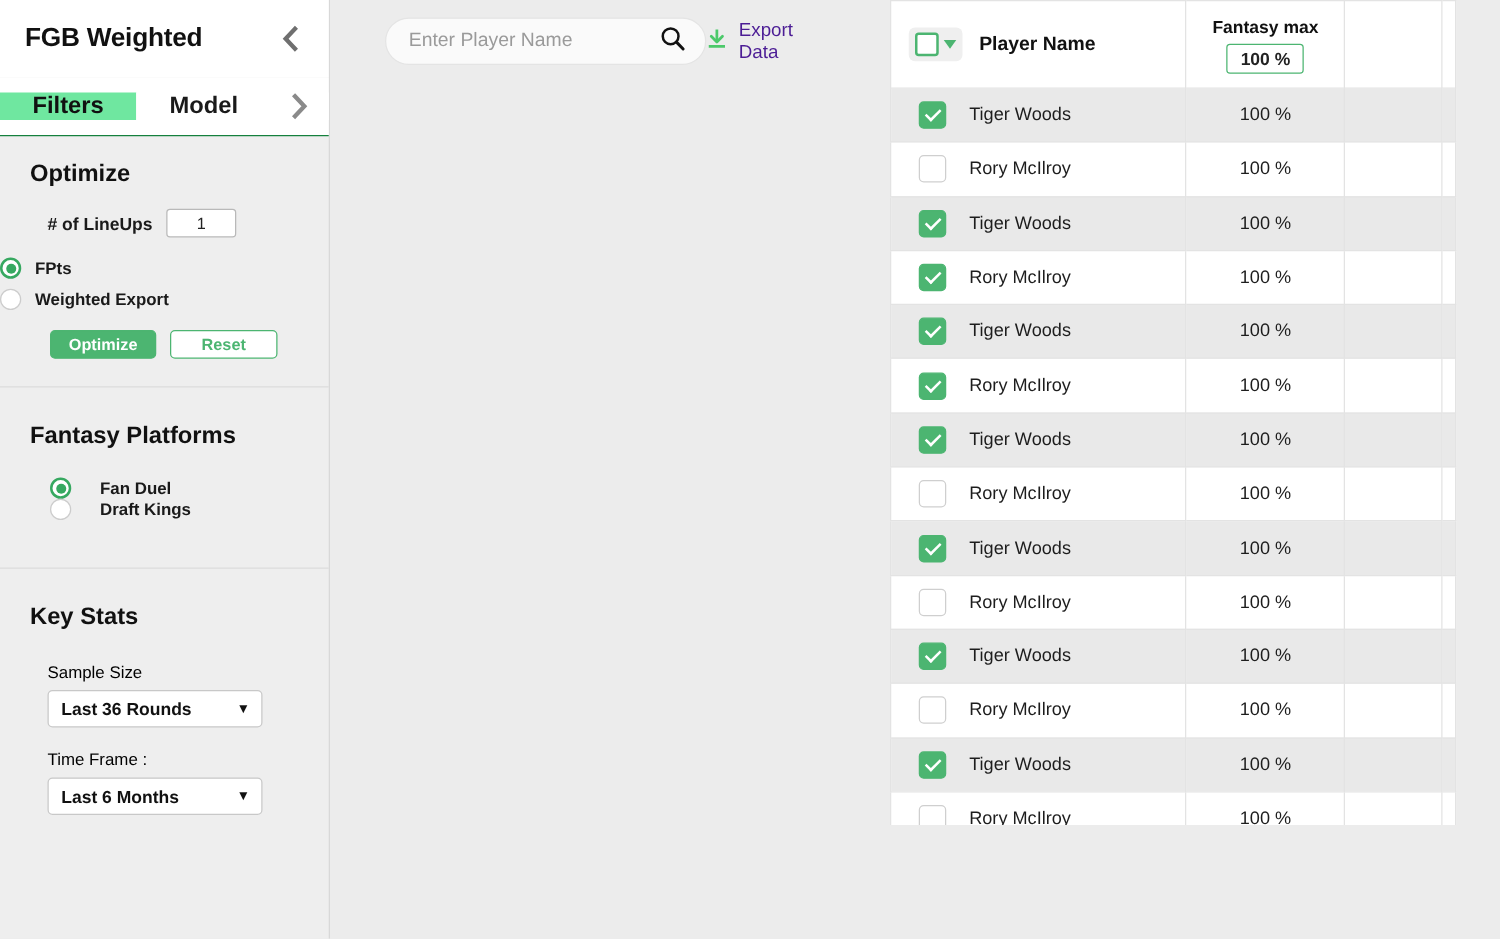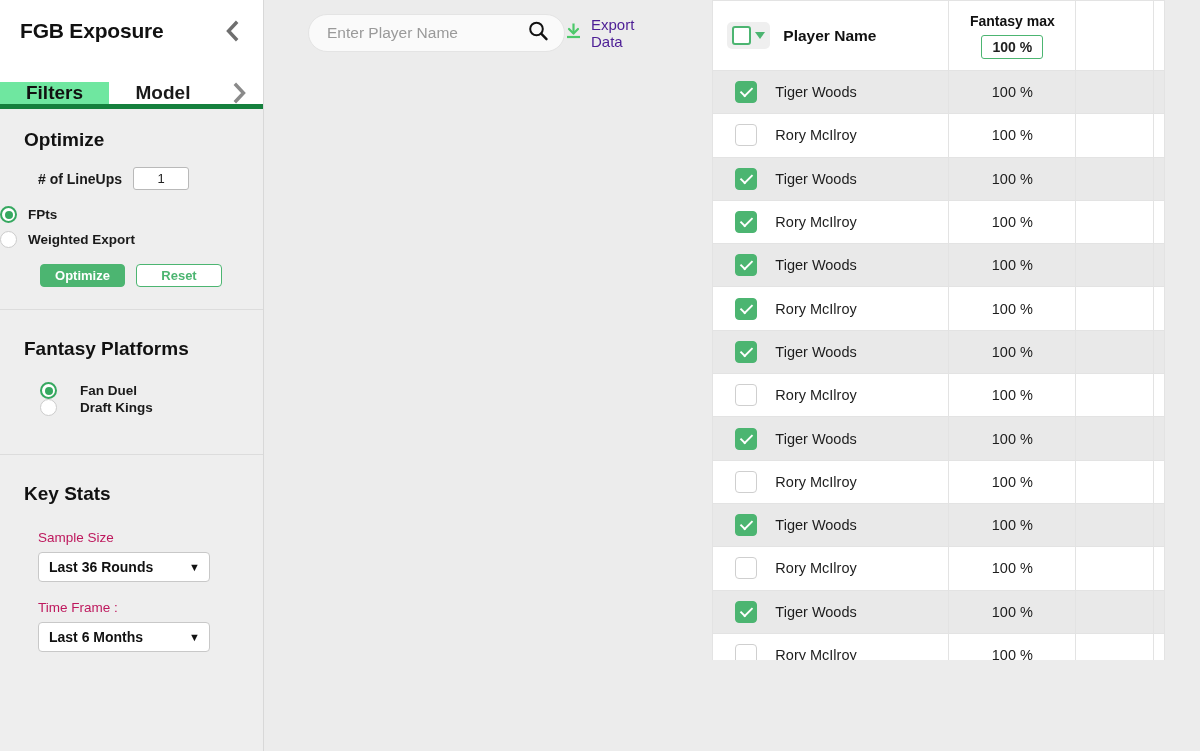--- a/index.html
+++ b/index.html
@@ -22,22 +22,22 @@
   .brand-bar {
     height: 62px; background: #ffffff;
     display: flex; align-items: center; justify-content: space-between;
     padding: 0 18px 0 20px;
     flex: 0 0 62px;
   }
   .brand-title { font-size: 21px; font-weight: bold; color: #111; letter-spacing: -0.2px; }
   .collapse-icon { display: flex; align-items: center; justify-content: center; cursor: pointer; width: 26px; height: 26px; }
 
   .tabs {
-    height: 47px; background: #ffffff; display: flex; align-items: flex-end;
-    border-bottom: 5px solid #15803d; flex: 0 0 47px;
+    height: 47px; background: #ffffff; display: flex; align-items: center;
+    border-bottom: 1px solid #15803d; flex: 0 0 47px;
   }
   .tab {
     display: flex; align-items: center; justify-content: center;
     font-size: 19px; font-weight: bold; cursor: pointer;
   }
   .tab-filters { width: 109px; background: #6FE7A0; color: #111; }
   .tab-model { width: 108px; color: #1a1a1a; background: #fff; }
   .tab-next { width: 46px; display: flex; align-items: center; justify-content: center; background: #fff; cursor: pointer; }
 
   .panel { padding: 18px 0 20px 0; border-bottom: 1px solid #dcdcdc; }
@@ -66,21 +66,21 @@
 
   .btn-row { display: flex; padding-left: 40px; margin-top: 16px; gap: 11px; }
   .btn {
     height: 23px; border-radius: 4px; font-size: 13px; font-weight: bold;
     display: inline-flex; align-items: center; justify-content: center;
     cursor: pointer; font-family: "Liberation Sans", sans-serif;
   }
   .btn-primary { background: #4CB571; color: #fff; border: 1px solid #4CB571; width: 85px; }
   .btn-secondary { background: #fff; color: #4CB571; border: 1px solid #4CB571; width: 86px; }
 
-  .sub-label { font-size: 13.5px; color: #be185d; padding-left: 38px; margin-bottom: 7px; }
+  .sub-label { font-size: 13.5px; color: #000000; padding-left: 38px; margin-bottom: 7px; }
   .select-wrap { padding-left: 38px; margin-bottom: 18px; }
   .select-box {
     width: 172px; height: 30px; background: #fff;
     border: 1px solid #c8c8c8; border-radius: 4px;
     display: flex; align-items: center; justify-content: space-between;
     padding: 0 9px 0 10px; cursor: pointer;
   }
   .select-text { font-size: 14px; font-weight: bold; color: #111; }
   .caret { font-size: 11px; color: #111; }
 
@@ -160,21 +160,21 @@
   .cell-exp { text-align: center; font-size: 14.5px; color: #1d1d1d; }
 </style>
 </head>
 <body>
 
 <div class="app">
 
   <aside class="sidebar">
 
     <div class="brand-bar">
-      <div class="brand-title">FGB Exposure</div>
+      <div class="brand-title">FGB Weighted</div>
       <div class="collapse-icon">
         <svg width="18" height="22" viewBox="0 0 18 22" aria-hidden="true">
           <path d="M13 3 L5.5 11 L13 19" fill="none" stroke="#6f6f6f" stroke-width="3.4" stroke-linecap="square"></path>
         </svg>
       </div>
     </div>
 
     <div class="tabs">
       <div class="tab tab-filters">Filters</div>
       <div class="tab tab-model">Model</div>

